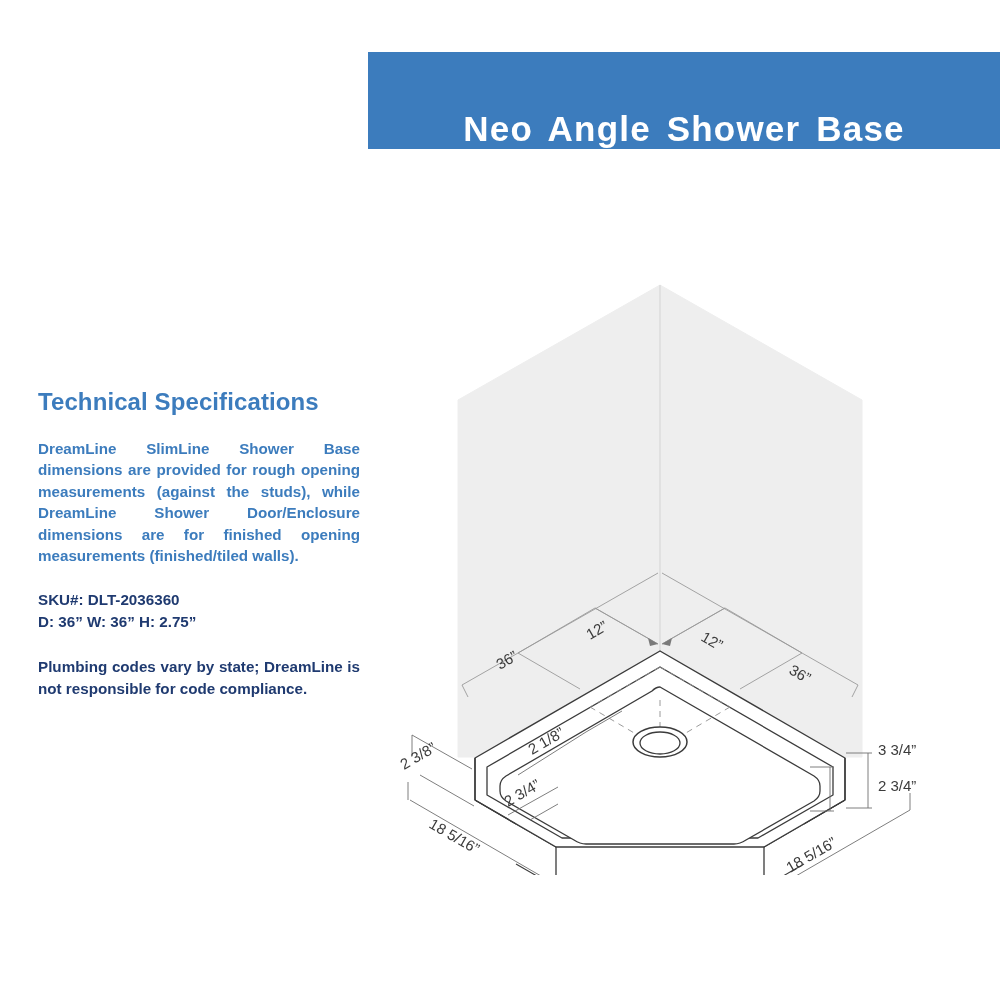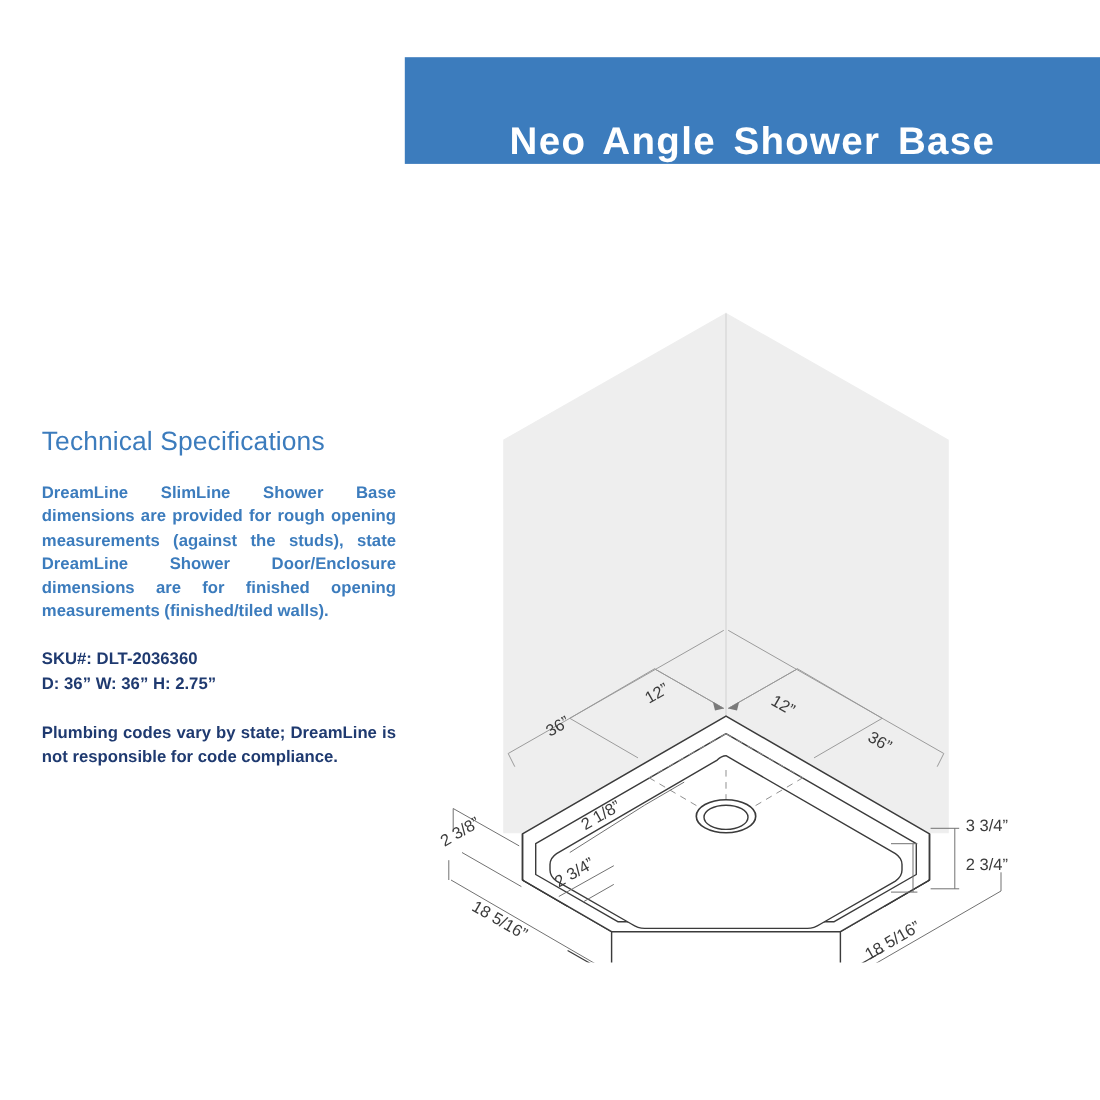--- a/index.html
+++ b/index.html
@@ -39,21 +39,21 @@
   
   #spec-panel {
     position: absolute;
     left: 38px;
     top: 388px;
     width: 322px;
   }
   #spec-heading {
     color: #3c7cbd;
     font-size: 24px;
-    font-weight: normal;
+    font-weight: bold;
     letter-spacing: 0.1px;
     margin: 0 0 22px 0;
     line-height: 1.15;
   }
   .spec-para {
     color: #3c7cbd;
     font-size: 15.2px;
     font-weight: bold;
     line-height: 1.42;
     text-align: justify;
@@ -90,21 +90,21 @@
 </style>
 </head>
 <body>
 
 <div id="header-banner">
   <div id="header-title">Neo Angle Shower Base</div>
 </div>
 
 <div id="spec-panel">
   <h2 id="spec-heading">Technical Specifications</h2>
-  <p class="spec-para">DreamLine SlimLine Shower Base dimensions are provided for rough opening measurements (against the studs), state DreamLine Shower Door/Enclosure dimensions are for finished opening measurements (finished/tiled walls).</p>
+  <p class="spec-para">DreamLine SlimLine Shower Base dimensions are provided for rough opening measurements (against the studs), while DreamLine Shower Door/Enclosure dimensions are for finished opening measurements (finished/tiled walls).</p>
   <p class="spec-para sku">
     <span>SKU#: DLT-2036360</span><br>
     <span>D: 36”  W: 36”  H: 2.75”</span>
   </p>
   <p class="spec-para codes">Plumbing codes vary by state; DreamLine is not responsible for code compliance.</p>
 </div>
 
 <div id="drawing-wrap">
 <svg id="iso-drawing" width="610" height="620" viewBox="0 0 610 620" xmlns="http://www.w3.org/2000/svg">
 

